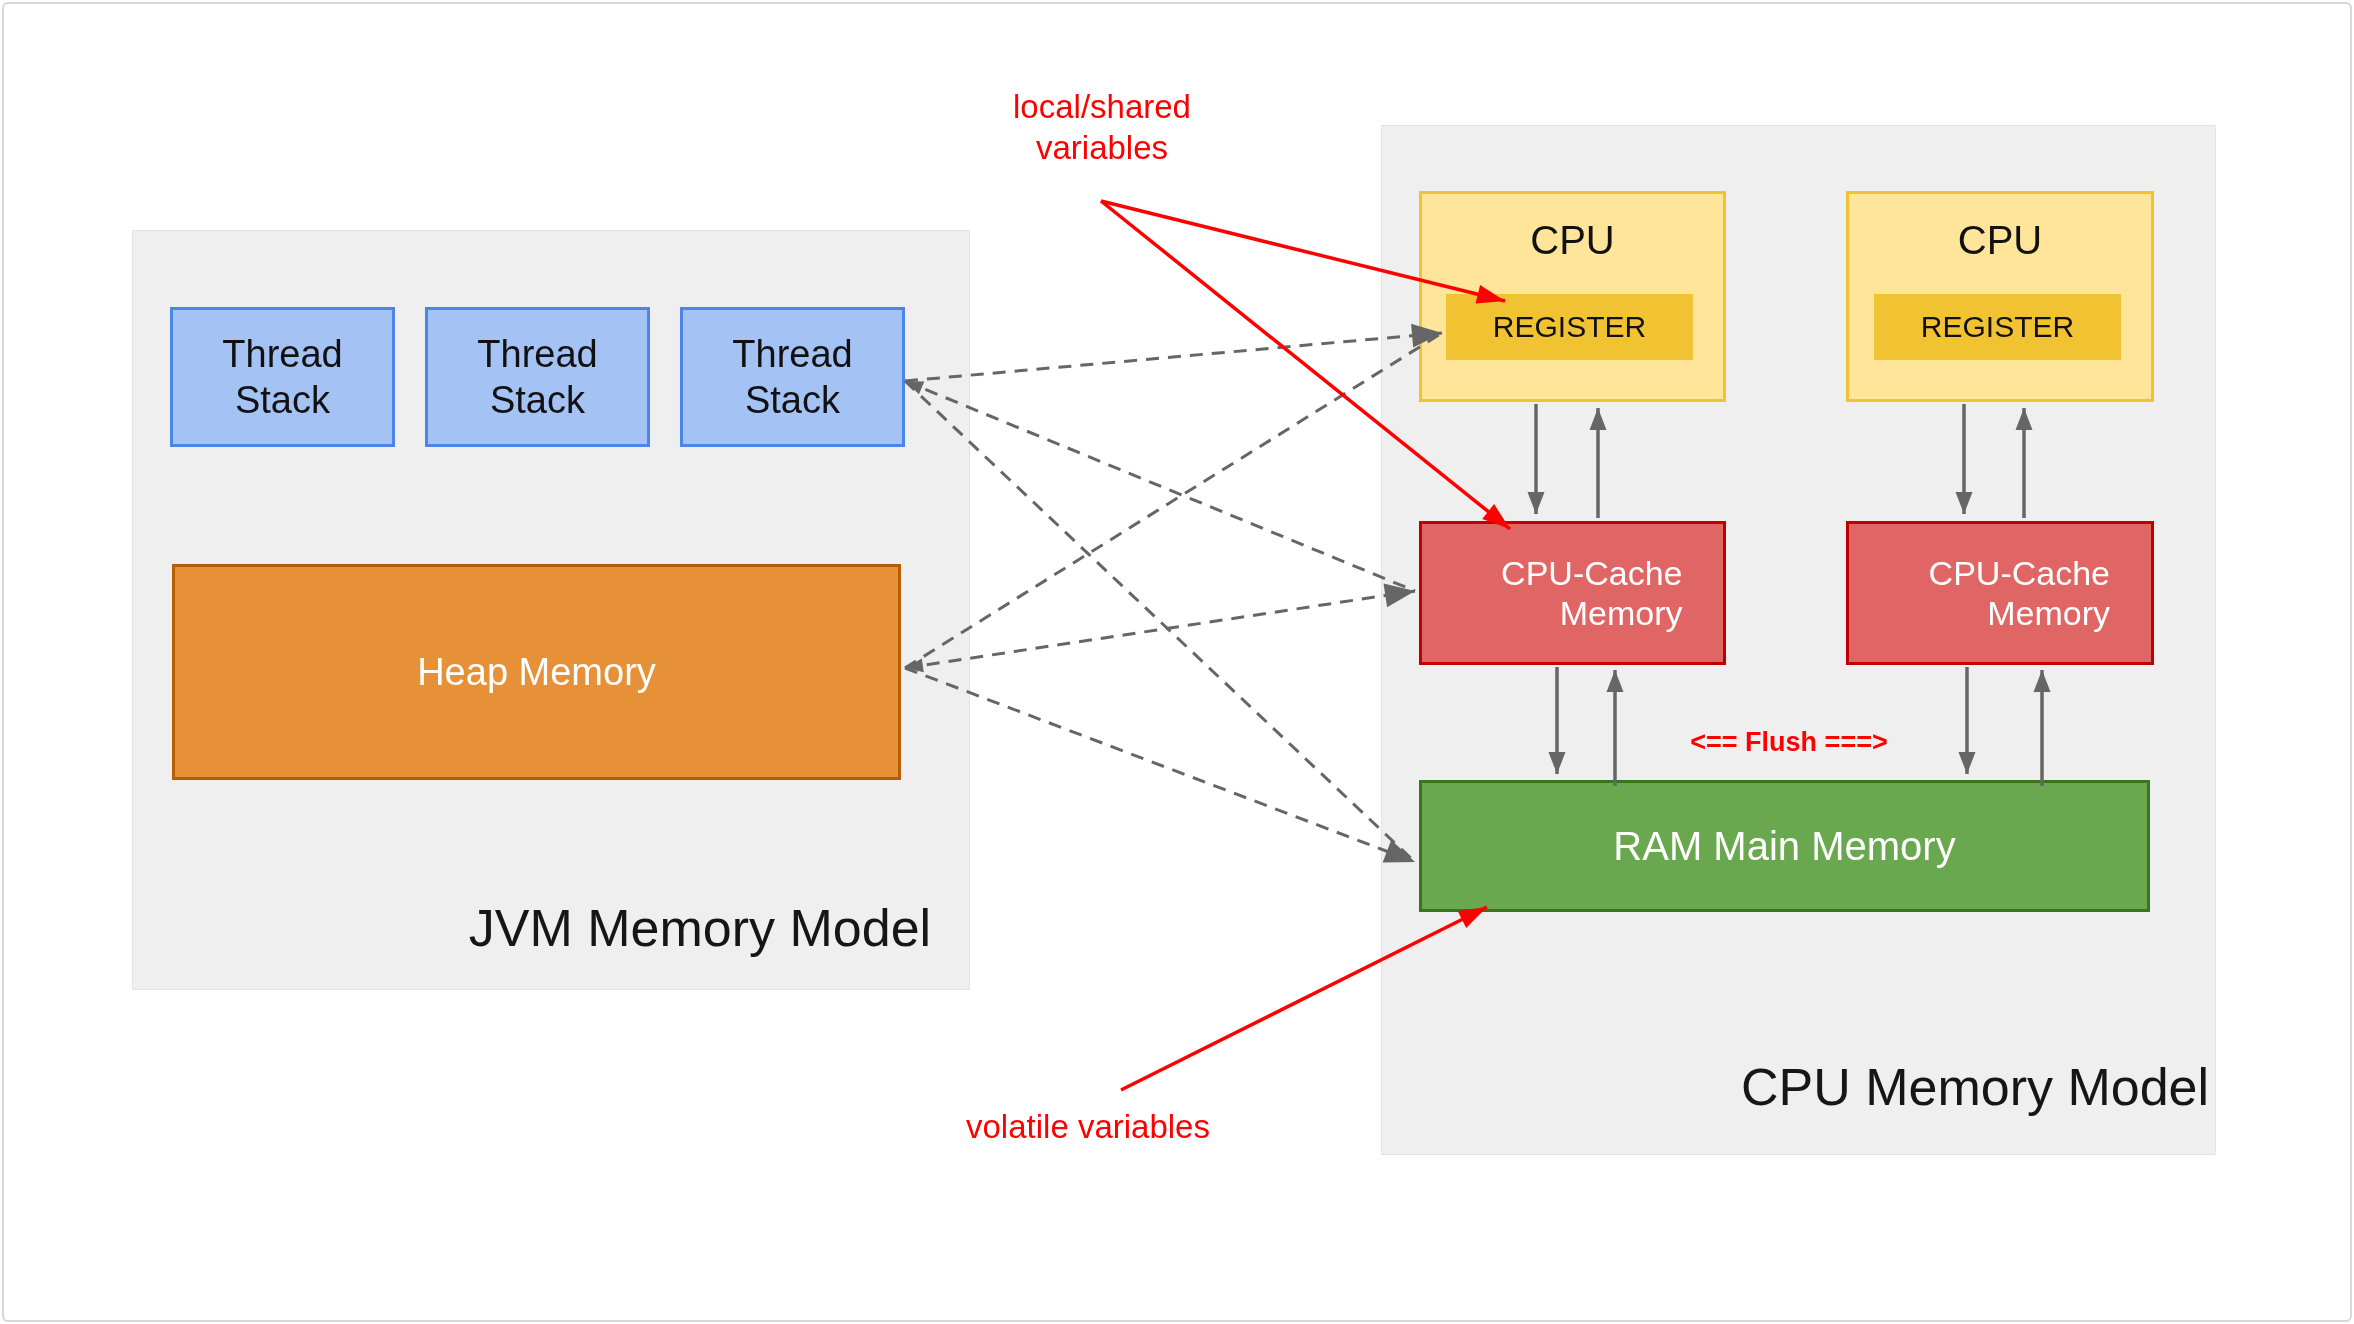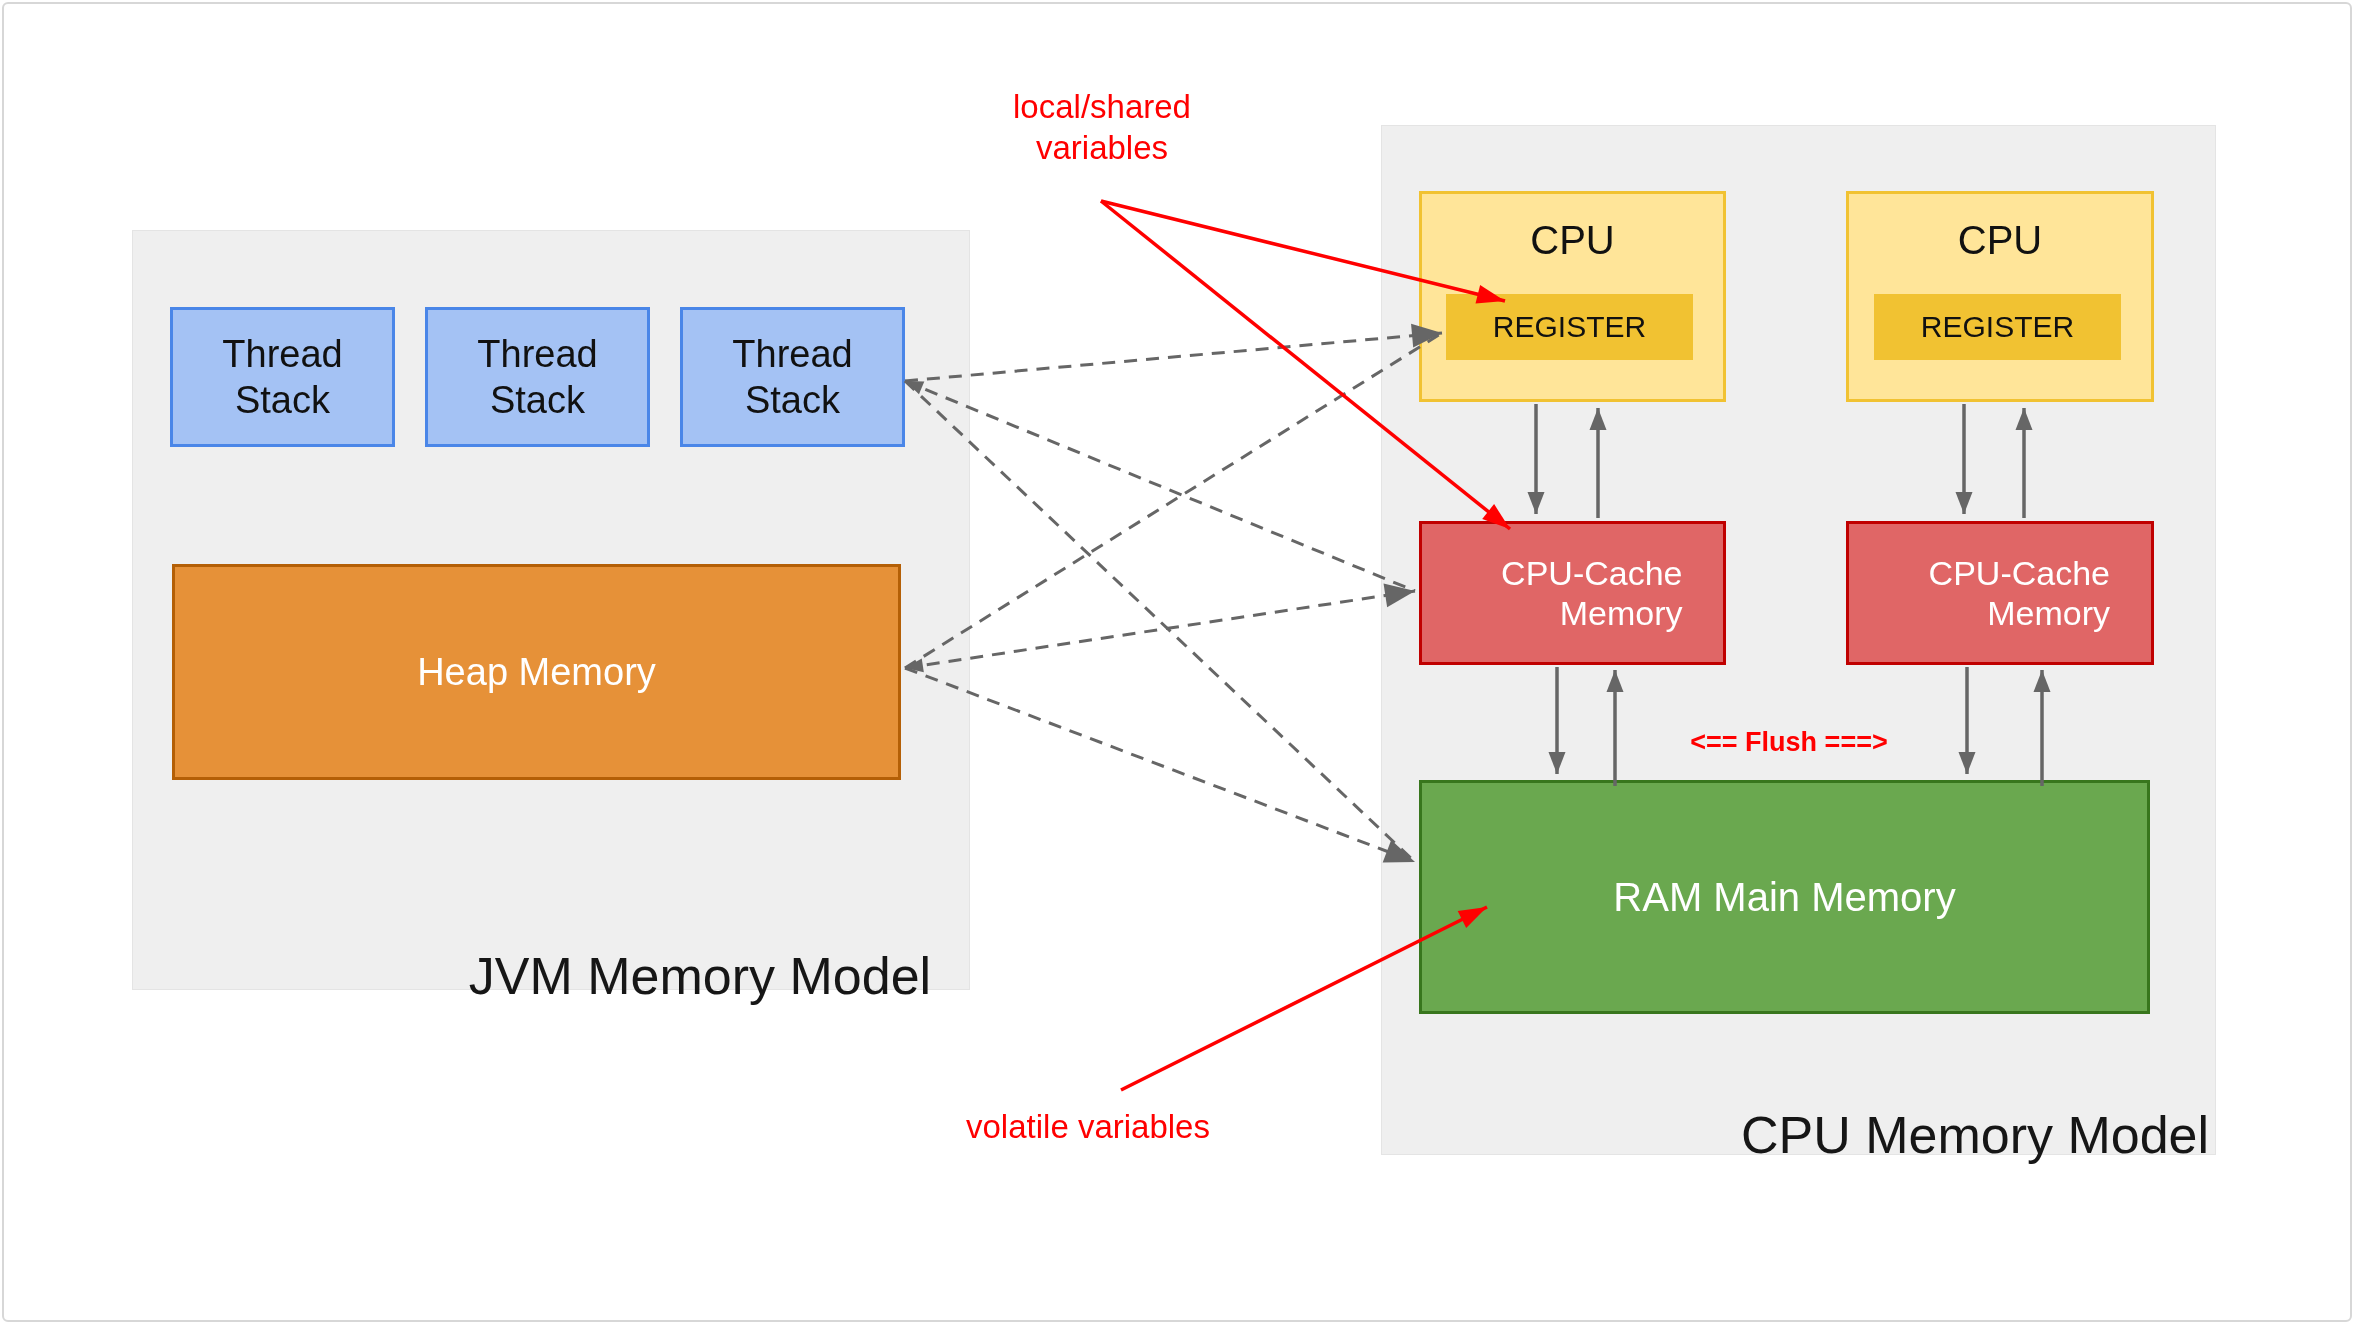--- a/index.html
+++ b/index.html
@@ -24,21 +24,21 @@
   .cpu-box{ background:var(--yellow-fill); border:3px solid var(--yellow-border);
         color:#111; font-size:40px; align-items:flex-start; padding-top:24px; }
   .register{ background:var(--gold-fill); color:#111; font-size:30px; }
   .cache{ background:var(--red-fill); border:3px solid var(--red-border);
         color:#fff; font-size:34px; line-height:40px;text-align:right; }
   .cache .wrap{ max-width:220px; }
   .ram{ background:var(--green-fill); border:3px solid var(--green-border);
         color:#fff; font-size:40px; }
   .panel-title{
     position:absolute; color:#161616; font-size:52px; line-height:58px;
-    text-align:center; white-space:nowrap;margin-top:48px;
+    text-align:center; white-space:nowrap;
   }
   .red-note{
     position:absolute; color:var(--note-red); font-size:33px; line-height:41px;
     text-align:center;
   }
   .flush{ font-weight:bold; font-size:27px; line-height:33px; white-space:nowrap; }
   svg.arrows{ position:absolute; left:0; top:0; width:2354px; height:1324px;
     pointer-events:none; }
 </style>
 </head>
@@ -81,21 +81,21 @@
     <span>REGISTER</span>
   </div>
 
   <div class="box cache" style="left:1419px; top:521px; width:307px; height:144px;">
     <span class="wrap">CPU-Cache Memory</span>
   </div>
   <div class="box cache" style="left:1846px; top:521px; width:308px; height:144px;">
     <span class="wrap">CPU-Cache Memory</span>
   </div>
 
-  <div class="box ram" style="left:1419px; top:780px; width:731px; height:234px;">
+  <div class="box ram" style="left:1419px; top:780px; width:731px; height:132px;">
     <span>RAM Main Memory</span>
   </div>
 
   <div class="red-note flush" style="left:1629px; top:726px; width:320px;">&lt;== Flush ===&gt;</div>
 
   <div class="panel-title" style="left:1675px; top:1058px; width:600px;">CPU Memory Model</div>
 
   <div class="red-note" style="left:972px; top:86px; width:260px;">local/shared variables</div>
   <div class="red-note" style="left:938px; top:1098px; width:300px;margin-top:8px;">volatile variables</div>
 

